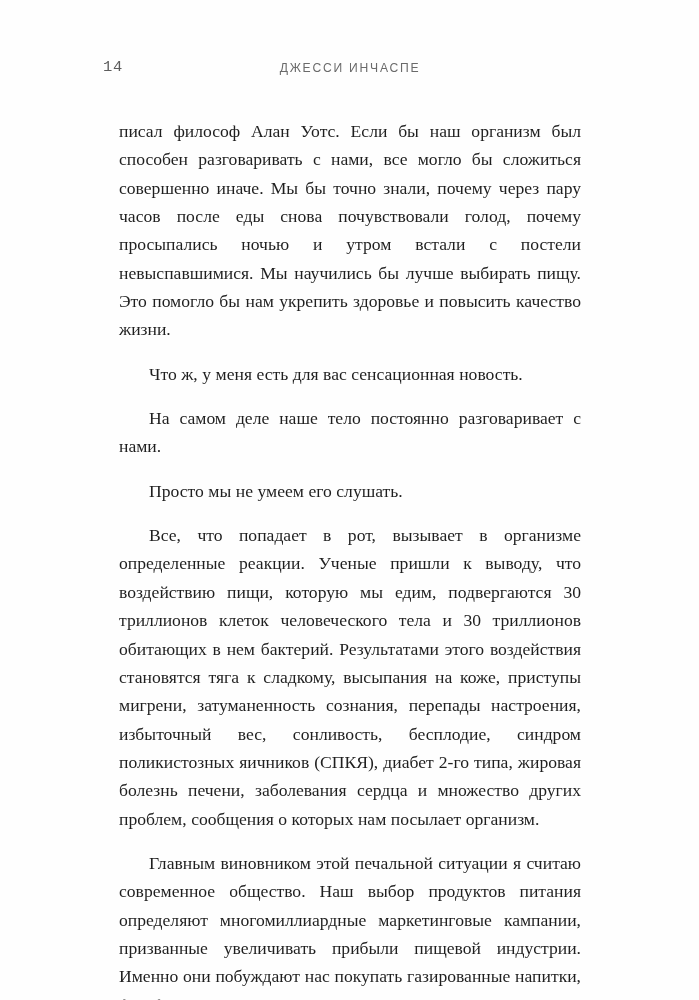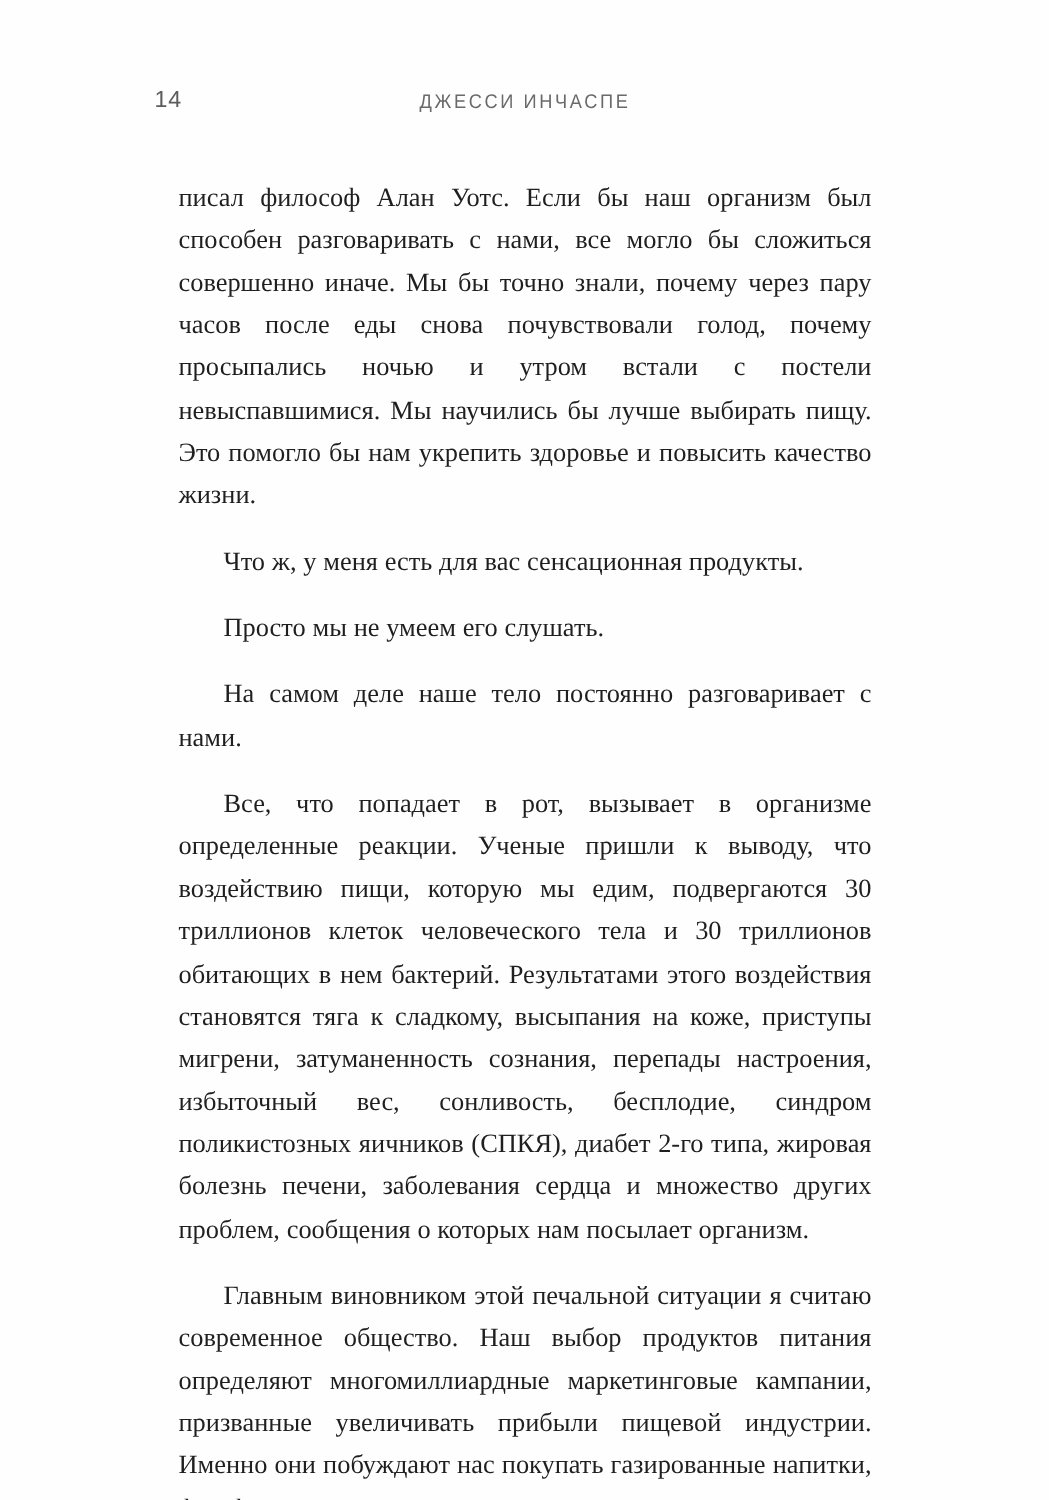--- a/index.html
+++ b/index.html
@@ -28,21 +28,21 @@
     position: absolute;
     top: 57px;
     left: 103px;
     width: 494px;
     height: 22px;
   }
   .folio {
     position: absolute;
     left: 0;
     top: 0;
-    font-family: Liberation Sans, sans-serif;
+    font-family: Liberation Mono, monospace;
     font-size: 15.5px;
     letter-spacing: 0.6px;
     color: #5d5d5d;
     line-height: 20px;
   }
   .running-head {
     position: absolute;
     left: 0;
     top: 1px;
     width: 494px;
@@ -95,24 +95,24 @@
 
   <div class="header">
     <div class="folio">14</div>
     <div class="running-head">ДЖЕССИ ИНЧАСПЕ</div>
   </div>
 
   <div class="textblock">
 
     <p class="para continued">писал философ Алан Уотс. Если бы наш организм был способен разговаривать с нами, все могло бы сложиться совершенно иначе. Мы бы точно знали, почему через пару часов после еды снова почувствовали голод, почему просыпались ночью и утром встали с постели невыспавшимися. Мы научились бы лучше выбирать пищу. Это помогло бы нам укрепить здоровье и повысить качество жизни.</p>
 
-    <p class="para lastline-left">Что ж, у меня есть для вас сенсационная продукты.</p>
+    <p class="para lastline-left">Что ж, у меня есть для вас сенсационная новость.</p>
+
+    <p class="para lastline-left">На самом деле наше тело постоянно разговаривает с нами.</p>
 
     <p class="para lastline-left">Просто мы не умеем его слушать.</p>
-
-    <p class="para lastline-left">На самом деле наше тело постоянно разговаривает с нами.</p>
 
     <p class="para">Все, что попадает в рот, вызывает в организме определенные реакции. Ученые пришли к выводу, что воздействию пищи, которую мы едим, подвергаются 30 триллионов клеток человеческого тела и 30 триллионов обитающих в нем бактерий. Результатами этого воздействия становятся тяга к сладкому, высыпания на коже, приступы мигрени, затуманенность сознания, перепады настроения, избыточный вес, сонливость, бесплодие, синдром поликистозных яичников (СПКЯ), диабет 2-го типа, жировая болезнь печени, заболевания сердца и множество других проблем, сообщения о которых нам посылает организм.</p>
 
     <p class="para"><span>Главным виновником этой печальной ситуации я считаю современное общество. Наш выбор продуктов питания определяют многомиллиардные маркетинговые кампании, призванные увеличивать прибыли пищевой индустрии. Именно они побуждают нас покупать газированные напитки, фастфуд и сладости под тем ложным предлогом, что «по сути, переработанные пищевые продукты и сахар не представляют угрозы для здоровья — проблемы вызывает лишь их переизбыток в вашем рационе». Но объективные научные данные однозначно доказывают, что переработанные продукты и сахар </span><em class="emph">вредны</em><span> даже тогда, когда их употребление не приводит к получению избыточных калорий.</span></p>
 
   </div>
 </div>
 
 </body></html>

